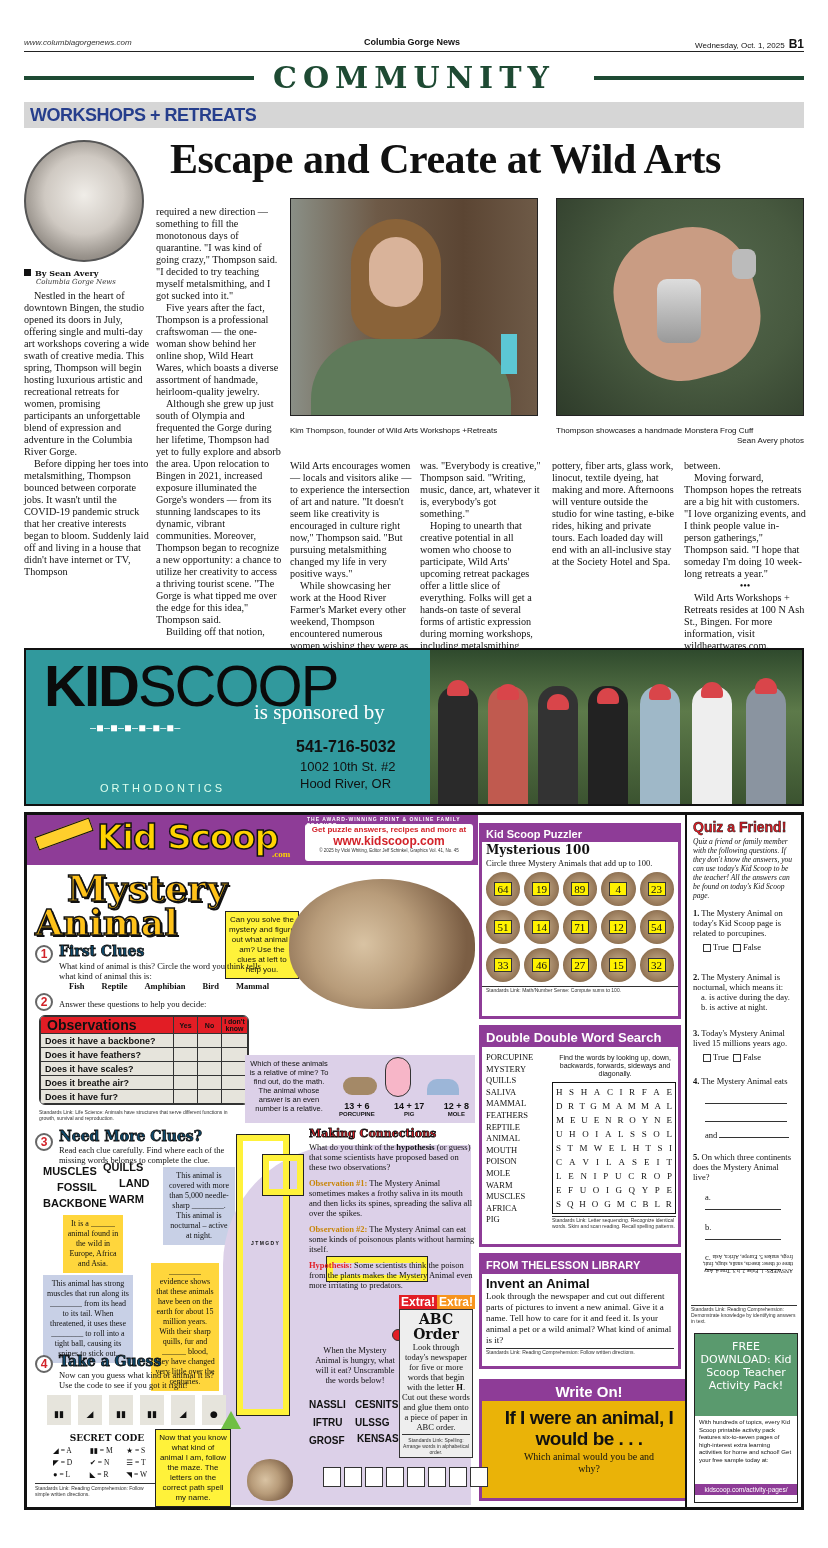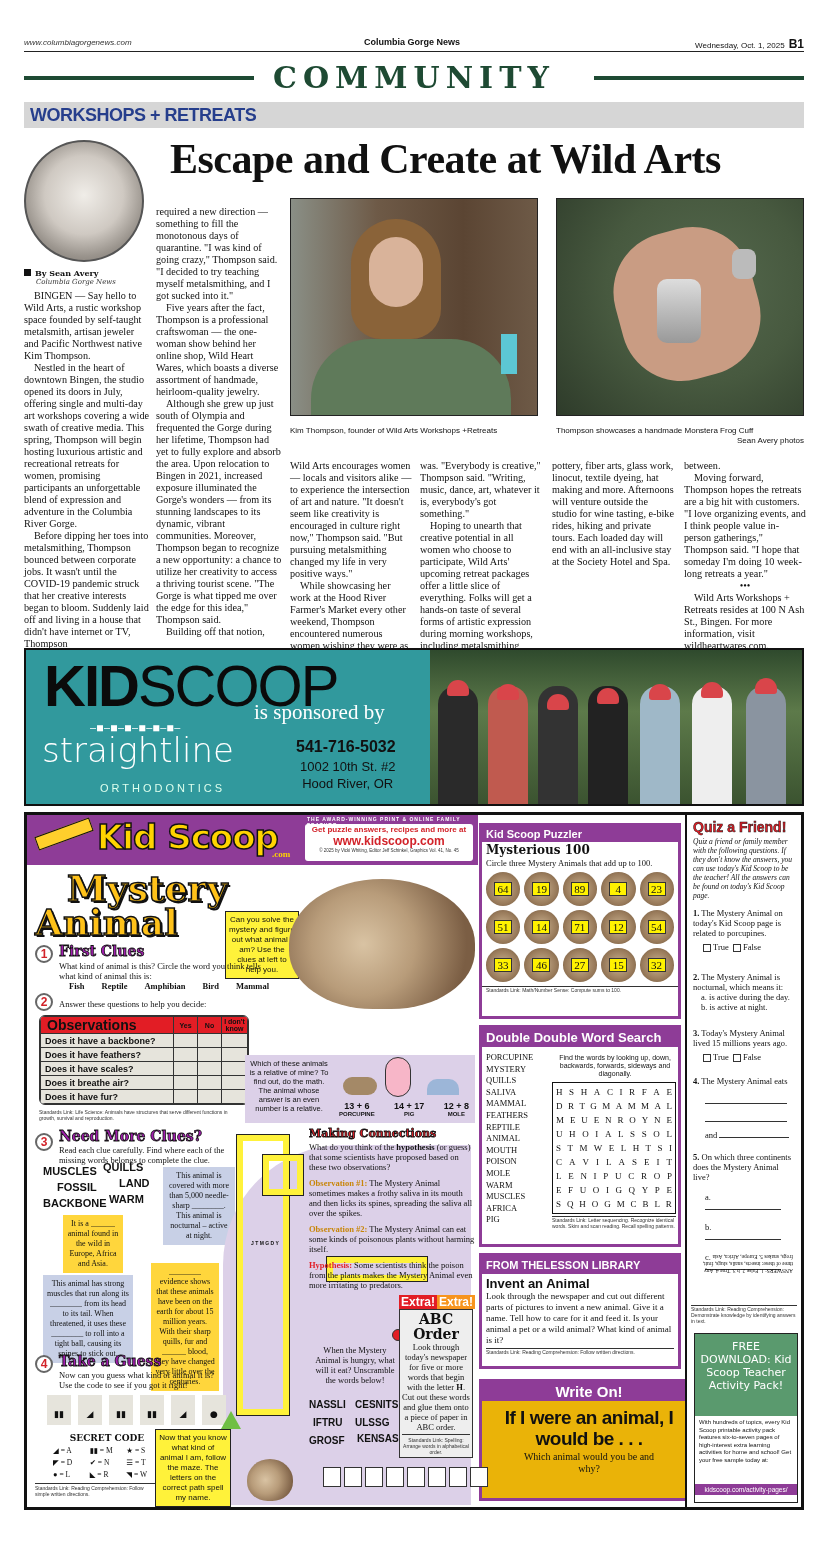--- a/index.html
+++ b/index.html
@@ -29,38 +29,38 @@
 .ad-left{position:absolute;left:0;top:0;width:404px;height:154px;background:#31999d}
 .ad-right{position:absolute;left:404px;top:0;width:372px;height:154px;background:linear-gradient(180deg,#2f4a2d 0%,#5d7a4a 40%,#3b5330 100%)}
 .kid{position:absolute;left:18px;top:2px;font-family:"Liberation Sans",sans-serif;font-size:58px;color:#0b0b0b;letter-spacing:-2px}
 .kid b{font-weight:900}
 .kid span{font-weight:normal}
 .spons{position:absolute;left:228px;top:50px;color:#fff;font-family:Liberation Serif, serif;font-size:21px}
 .dashes{position:absolute;left:64px;top:72px;color:#fff;font-size:10px;letter-spacing:1px;font-family:"DejaVu Sans Mono",monospace}
 .sline{position:absolute;left:16px;top:80px;color:#fff;font-family:"DejaVu Sans",sans-serif;font-size:34px;font-weight:200}
 .orth{position:absolute;left:74px;top:132px;color:#dfe;font-family:"Liberation Sans",sans-serif;font-size:11px;letter-spacing:3px}
 .phone{position:absolute;left:270px;top:88px;color:#111;font-family:"Liberation Sans",sans-serif;font-weight:bold;font-size:16px}
-.addr{position:absolute;left:274px;top:108px;color:#111;font-family:"Liberation Sans",sans-serif;font-size:13px;line-height:17px;text-align:center}
+.addr{position:absolute;left:274px;top:108px;color:#111;font-family:"Liberation Sans",sans-serif;font-size:13px;line-height:17px;}
 .person{position:absolute;bottom:0;width:40px;height:118px;border-radius:18px 18px 0 0}
 .helmet{position:absolute;width:22px;height:16px;border-radius:11px 11px 3px 3px;background:#d9454a}
 .ks{left:24px;top:812px;width:780px;height:698px;border:3px solid #111;background:#fff}
 .ks-head{position:absolute;left:0;top:0;width:451px;height:50px;background:#8e3c97}
 .ks-logo{position:absolute;left:70px;top:2px;font-family:"DejaVu Sans",sans-serif;font-weight:900;font-size:34px;color:#ffd400;-webkit-text-stroke:1.5px #111;letter-spacing:-1px}
 .ks-com{position:absolute;left:245px;top:34px;font-size:9px;font-weight:bold;color:#ffd400;font-family:Liberation Serif, serif}
 .ks-promo{position:absolute;left:278px;top:9px;width:168px;height:37px;background:#fff;border-radius:3px;text-align:center;font-family:"Liberation Sans",sans-serif}
 .ks-promo .a{font-size:8px;font-weight:bold;color:#d2232a;line-height:10px;padding-top:1px}
 .ks-promo .b{font-size:12px;font-weight:bold;color:#d2232a;line-height:13px}
 .ks-promo .c{font-size:4.5px;color:#333}
 .ks-tag{position:absolute;left:280px;top:1px;font-size:5px;color:#fff;letter-spacing:1px;font-family:"Liberation Sans",sans-serif;font-weight:bold}
 .pencil{position:absolute;left:8px;top:12px;width:58px;height:14px;background:#ffcf2c;transform:rotate(-20deg);border:1px solid #111}
 .mystery{position:absolute;font-family:"DejaVu Serif",serif;font-weight:900;color:#ffc21a;-webkit-text-stroke:1.5px #111;text-shadow:2px 2px 0 #111}
 .bubble{position:absolute;background:#fff23a;border:1px solid #222;font-family:"Liberation Sans",sans-serif;font-size:8px;text-align:center;line-height:10px;padding:3px}
 .hedge{position:absolute;border-radius:50% 50% 45% 45%;background:radial-gradient(circle at 40% 50%,#d9c3a3 0,#b89c7a 40%,#7b5e44 80%)}
 .num-badge{position:absolute;width:18px;height:18px;border-radius:50%;border:2px solid #666;background:#fff;color:#d2232a;font-weight:bold;font-size:12px;text-align:center;line-height:14px;font-family:"Liberation Sans",sans-serif}
-.clue-title{position:absolute;font-family:"DejaVu Serif",serif;font-weight:900;color:#a21caf;-webkit-text-stroke:0.8px #111;font-size:14px}
+.clue-title{position:absolute;font-family:"DejaVu Serif",serif;font-weight:900;color:#0c4a6e;-webkit-text-stroke:0.8px #111;font-size:14px}
 .small{font-family:"Liberation Serif",serif;font-size:8.5px;line-height:10px}
 .obs{position:absolute;left:12px;top:200px;width:210px;border:1px solid #333;border-radius:6px;overflow:hidden;font-family:"Liberation Sans",sans-serif}
 .obs table{border-collapse:collapse;width:100%}
 .obs th{background:#e21d25;color:#111;font-weight:900;font-size:7px;border:1px solid #333;height:16px}
 .obs th.big{font-size:14px;text-align:left;padding-left:6px}
 .obs td{background:#e6e4dc;border:1px solid #333;font-size:9px;font-weight:900;height:14px;padding-left:4px}
 .purple-panel{position:absolute;background:#dcd0e8}
 .std{font-family:"Liberation Sans",sans-serif;font-size:5px;color:#333;line-height:6px}
 .patch{position:absolute;font-family:"Liberation Serif",serif;font-size:8px;line-height:10px;text-align:center;padding:4px}
 .scram{position:absolute;font-family:"Liberation Sans",sans-serif;font-weight:900;font-size:11px}
@@ -92,21 +92,20 @@
   </div>
 
 <div class="abs headline">Escape and Create at Wild Arts</div>
 <div class="abs skull"></div>
 <div class="abs byline">
   <span class="sq"></span><b>By Sean Avery</b>
   <span class="org">Columbia Gorge News</span>
 </div>
 
 <div class="abs col" style="left:24px;top:290px;width:126px">
-  <p>BINGEN — Say hello to Wild Arts, a rustic workshop space founded by self-taught metalsmith, artisan jeweler and Pacific Northwest native Kim Thompson.</p>
   <p>Nestled in the heart of downtown Bingen, the studio opened its doors in July, offering single and multi-day art workshops covering a wide swath of creative media. This spring, Thompson will begin hosting luxurious artistic and recreational retreats for women, promising participants an unforgettable blend of expression and adventure in the Columbia River Gorge.</p>
   <p>Before dipping her toes into metalsmithing, Thompson bounced between corporate jobs. It wasn't until the COVID-19 pandemic struck that her creative interests began to bloom. Suddenly laid off and living in a house that didn't have internet or TV, Thompson</p>
 </div>
 <div class="abs col" style="left:156px;top:206px;width:126px">
   <p style="text-indent:0">required a new direction — something to fill the monotonous days of quarantine. "I was kind of going crazy," Thompson said. "I decided to try teaching myself metalsmithing, and I got sucked into it."</p>
   <p>Five years after the fact, Thompson is a professional craftswoman — the one-woman show behind her online shop, Wild Heart Wares, which boasts a diverse assortment of handmade, heirloom-quality jewelry.</p>
   <p>Although she grew up just south of Olympia and frequented the Gorge during her lifetime, Thompson had yet to fully explore and absorb the area. Upon relocation to Bingen in 2021, increased exposure illuminated the Gorge's wonders — from its stunning landscapes to its dynamic, vibrant communities. Moreover, Thompson began to recognize a new opportunity: a chance to utilize her creativity to access a thriving tourist scene. "The Gorge is what tipped me over the edge for this idea," Thompson said.</p>
   <p>Building off that notion,</p>
 </div>
 
@@ -142,21 +141,20 @@
   <p>Moving forward, Thompson hopes the retreats are a big hit with customers. "I love organizing events, and I think people value in-person gatherings," Thompson said. "I hope that someday I'm doing 10 week-long retreats a year."</p>
   <p style="text-align:center;text-indent:0">•••</p>
   <p>Wild Arts Workshops + Retreats resides at 100 N Ash St., Bingen. For more information, visit wildheartwares.com.</p>
 </div>
 
 <div class="abs ad">
   <div class="ad-left">
     <div class="kid"><b>KID</b><span>SCOOP</span></div>
     <div class="spons">is sponsored by</div>
     <div class="dashes">—■—■—■—■—■—■—</div>
-    <div class="sline">straightline</div>
     <div class="orth">ORTHODONTICS</div>
     <div class="phone">541-716-5032</div>
     <div class="addr">
         <div>1002 10th St. #2</div>
         <div>Hood River, OR</div>
       </div>
   </div>
   <div class="ad-right">
     <div class="person" style="left:8px;background:#2a2a2a"></div>
       <div class="helmet" style="left:17px;top:30px"></div>

